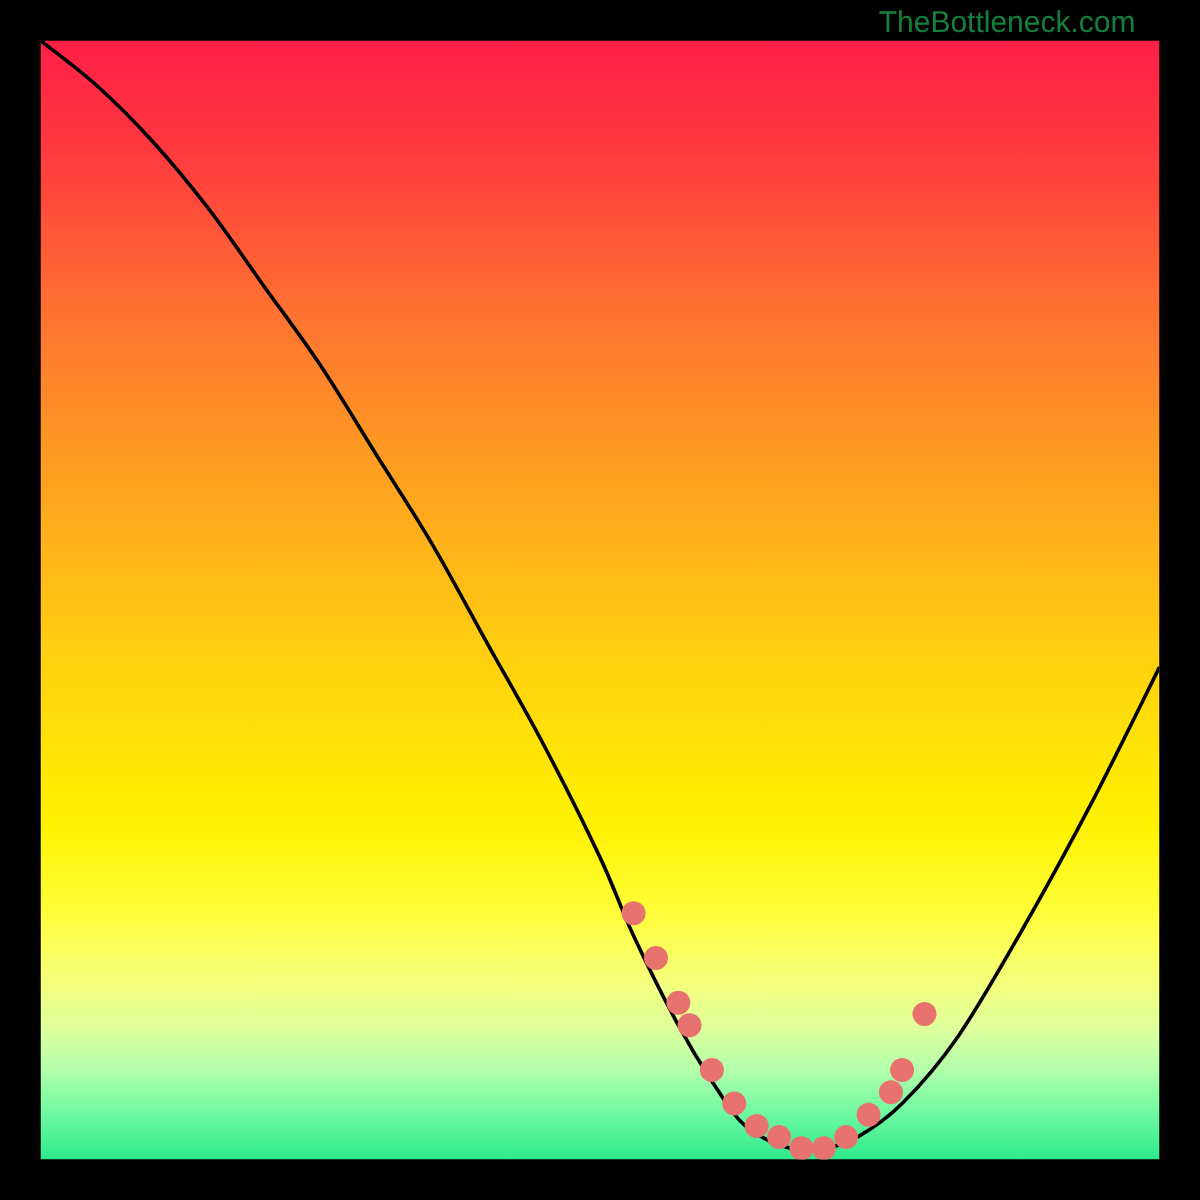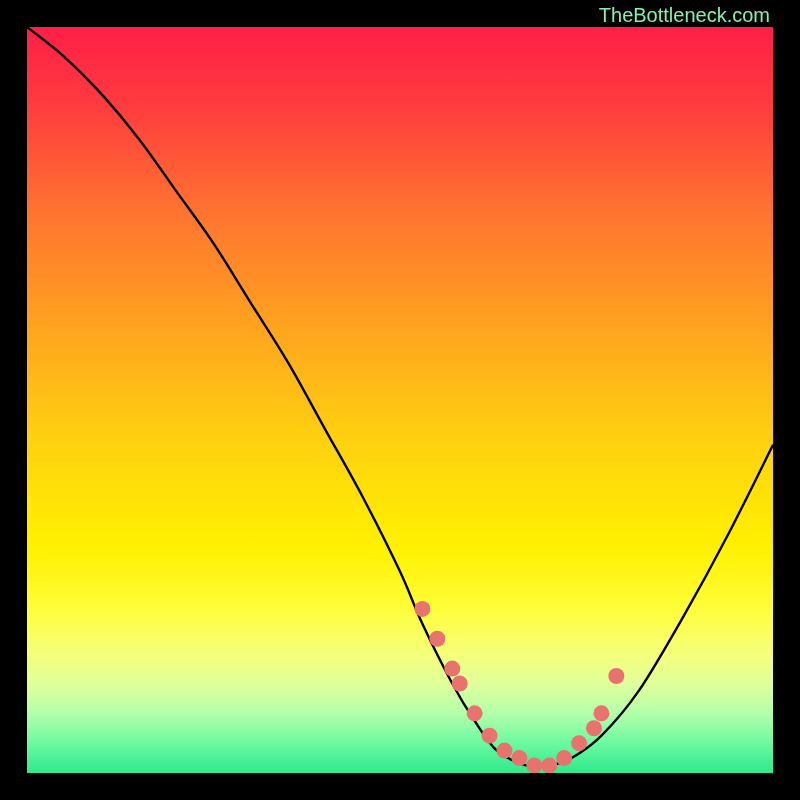--- a/index.html
+++ b/index.html
@@ -1,17 +1,17 @@
 <!DOCTYPE html>
 <html><head>
 <meta charset="utf-8">
 <style>
 html,body{margin:0;padding:0;width:800px;height:800px;background:#000;overflow:hidden}
 .frame{position:absolute;left:27px;top:27px;width:746px;height:746px}
-.watermark{position:absolute;right:30px;top:4px;font:20px Arial,Helvetica,sans-serif;color:#86efac;letter-spacing:0}
+.watermark{position:absolute;right:43px;top:4px;font:20px Arial,Helvetica,sans-serif;color:#15803d;letter-spacing:0}
 svg{display:block}
 </style>
 </head>
 <body>
 
 <div class="watermark">TheBottleneck.com</div>
 
 <div class="frame">
   <svg id="chart-svg" width="746" height="746" viewBox="0 0 746 746">
     <defs>

